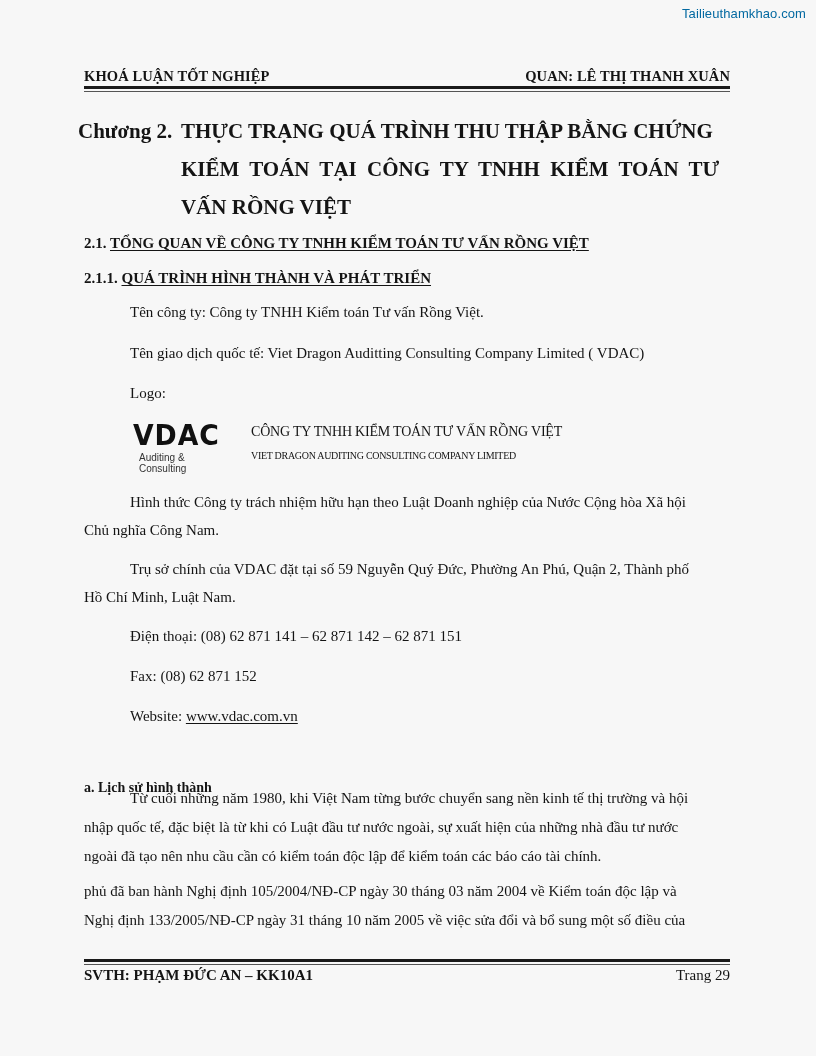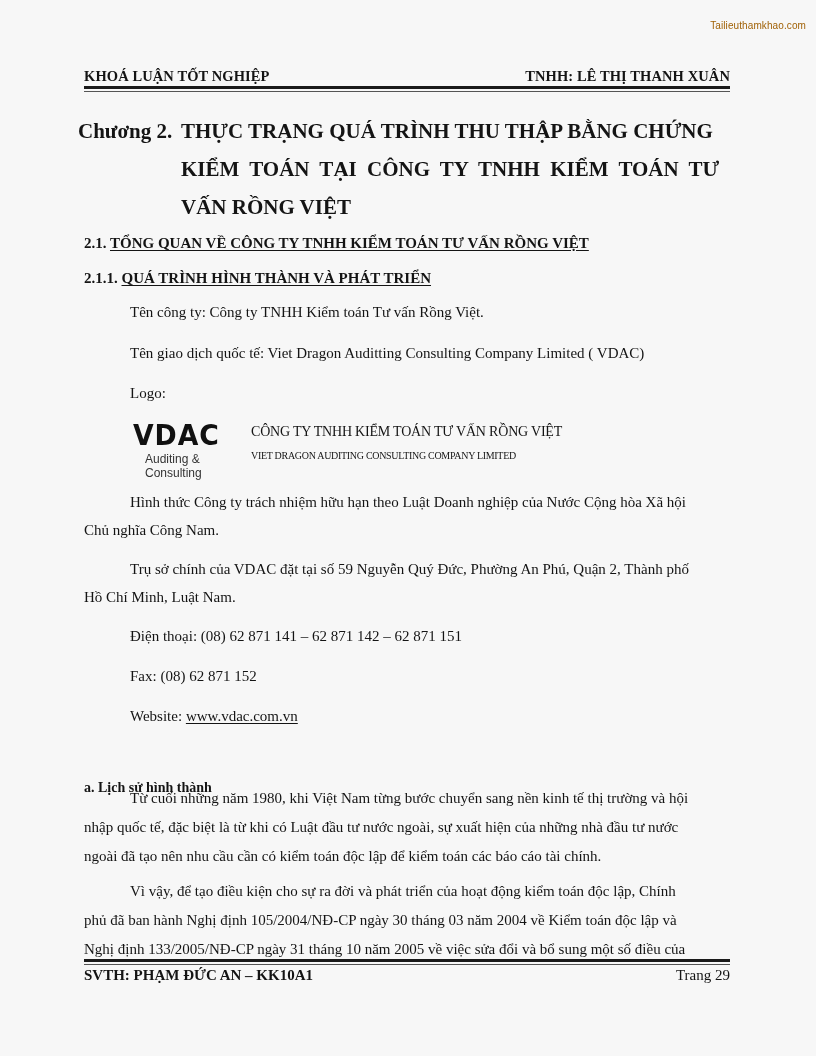--- a/index.html
+++ b/index.html
@@ -10,25 +10,25 @@
       width: 816px;
       height: 1056px;
       background: #f7f7f7;
       position: relative;
       overflow: hidden;
       font-family: "Liberation Serif", "DejaVu Serif", serif;
       color: #141414;
     }
     .watermark {
       position: absolute;
-      top: 20px;
+      top: 6px;
       right: 10px;
       font-family: "Liberation Sans", "DejaVu Sans", sans-serif;
-      font-size: 10px;
-      color: #a16207;
+      font-size: 13px;
+      color: #0369a1;
       letter-spacing: 0.1px;
     }
     .running-header {
       position: absolute;
       left: 84px;
       top: 68px;
       width: 646px;
       display: flex;
       justify-content: space-between;
       align-items: baseline;
@@ -111,24 +111,24 @@
       font-weight: bold;
       font-size: 29px;
       letter-spacing: 1px;
       line-height: 30px;
       color: #111;
       transform: scaleX(0.92);
       transform-origin: left center;
     }
     .logo-mark .tag {
       font-family: "Liberation Sans", "DejaVu Sans", sans-serif;
-      font-size: 12px;
+      font-size: 10px;
       color: #333;
       margin-top: 2px;
-      margin-left: 12px;
+      margin-left: 6px;
     }
     .logo-text {
       margin-left: 23px;
       margin-top: 4px;
     }
     .logo-text .vn {
       font-size: 14px;
       letter-spacing: -0.2px;
     }
     .logo-text .en {
@@ -179,21 +179,21 @@
       font-weight: normal;
     }
   </style>
 </head>
 <body>
 
 <div class="watermark">Tailieuthamkhao.com</div>
 
 <div class="running-header">
   <span>KHOÁ LUẬN TỐT NGHIỆP</span>
-  <span>TNHH: LÊ THỊ THANH XUÂN</span>
+  <span>QUAN: LÊ THỊ THANH XUÂN</span>
 </div>
 <div class="rule top"></div>
 
 <div class="chapter-title">
   <span class="line">
     <span class="label">Chương 2.</span><span>THỰC TRẠNG QUÁ TRÌNH THU THẬP BẰNG CHỨNG</span>
   </span>
   <span class="line indent" style="word-spacing:5px;">KIỂM TOÁN TẠI CÔNG TY TNHH KIỂM TOÁN TƯ</span>
   <span class="line indent">VẤN RỒNG VIỆT</span>
 </div>
@@ -237,21 +237,20 @@
 
 <div class="section-a">a.  Lịch sử hình thành</div>
 
 <div class="body-par" style="top:784px;">
   <div class="first">Từ cuối những năm 1980, khi Việt Nam từng bước chuyển sang nền kinh tế thị trường và hội</div>
   <div>nhập quốc tế, đặc biệt là từ khi có Luật đầu tư nước ngoài, sự xuất hiện của những nhà đầu tư nước</div>
   <div>ngoài đã tạo nên nhu cầu cần có kiểm toán độc lập để kiểm toán các báo cáo tài chính.</div>
 </div>
 
 <div class="body-par" style="top:877px;">
-  <div class="first">Vì vậy, để tạo điều kiện cho sự ra đời và phát triển của hoạt động kiểm toán độc lập, Chính</div>
   <div>phủ đã ban hành Nghị định 105/2004/NĐ-CP ngày 30 tháng 03 năm 2004 về Kiểm toán độc lập và</div>
   <div>Nghị định 133/2005/NĐ-CP ngày 31 tháng 10 năm 2005 về việc sửa đổi và bổ sung một số điều của</div>
 </div>
 
 <div class="rule bottom"></div>
 <div class="footer">
   <span>SVTH: PHẠM ĐỨC AN – KK10A1</span>
   <span class="page">Trang 29</span>
 </div>
 

